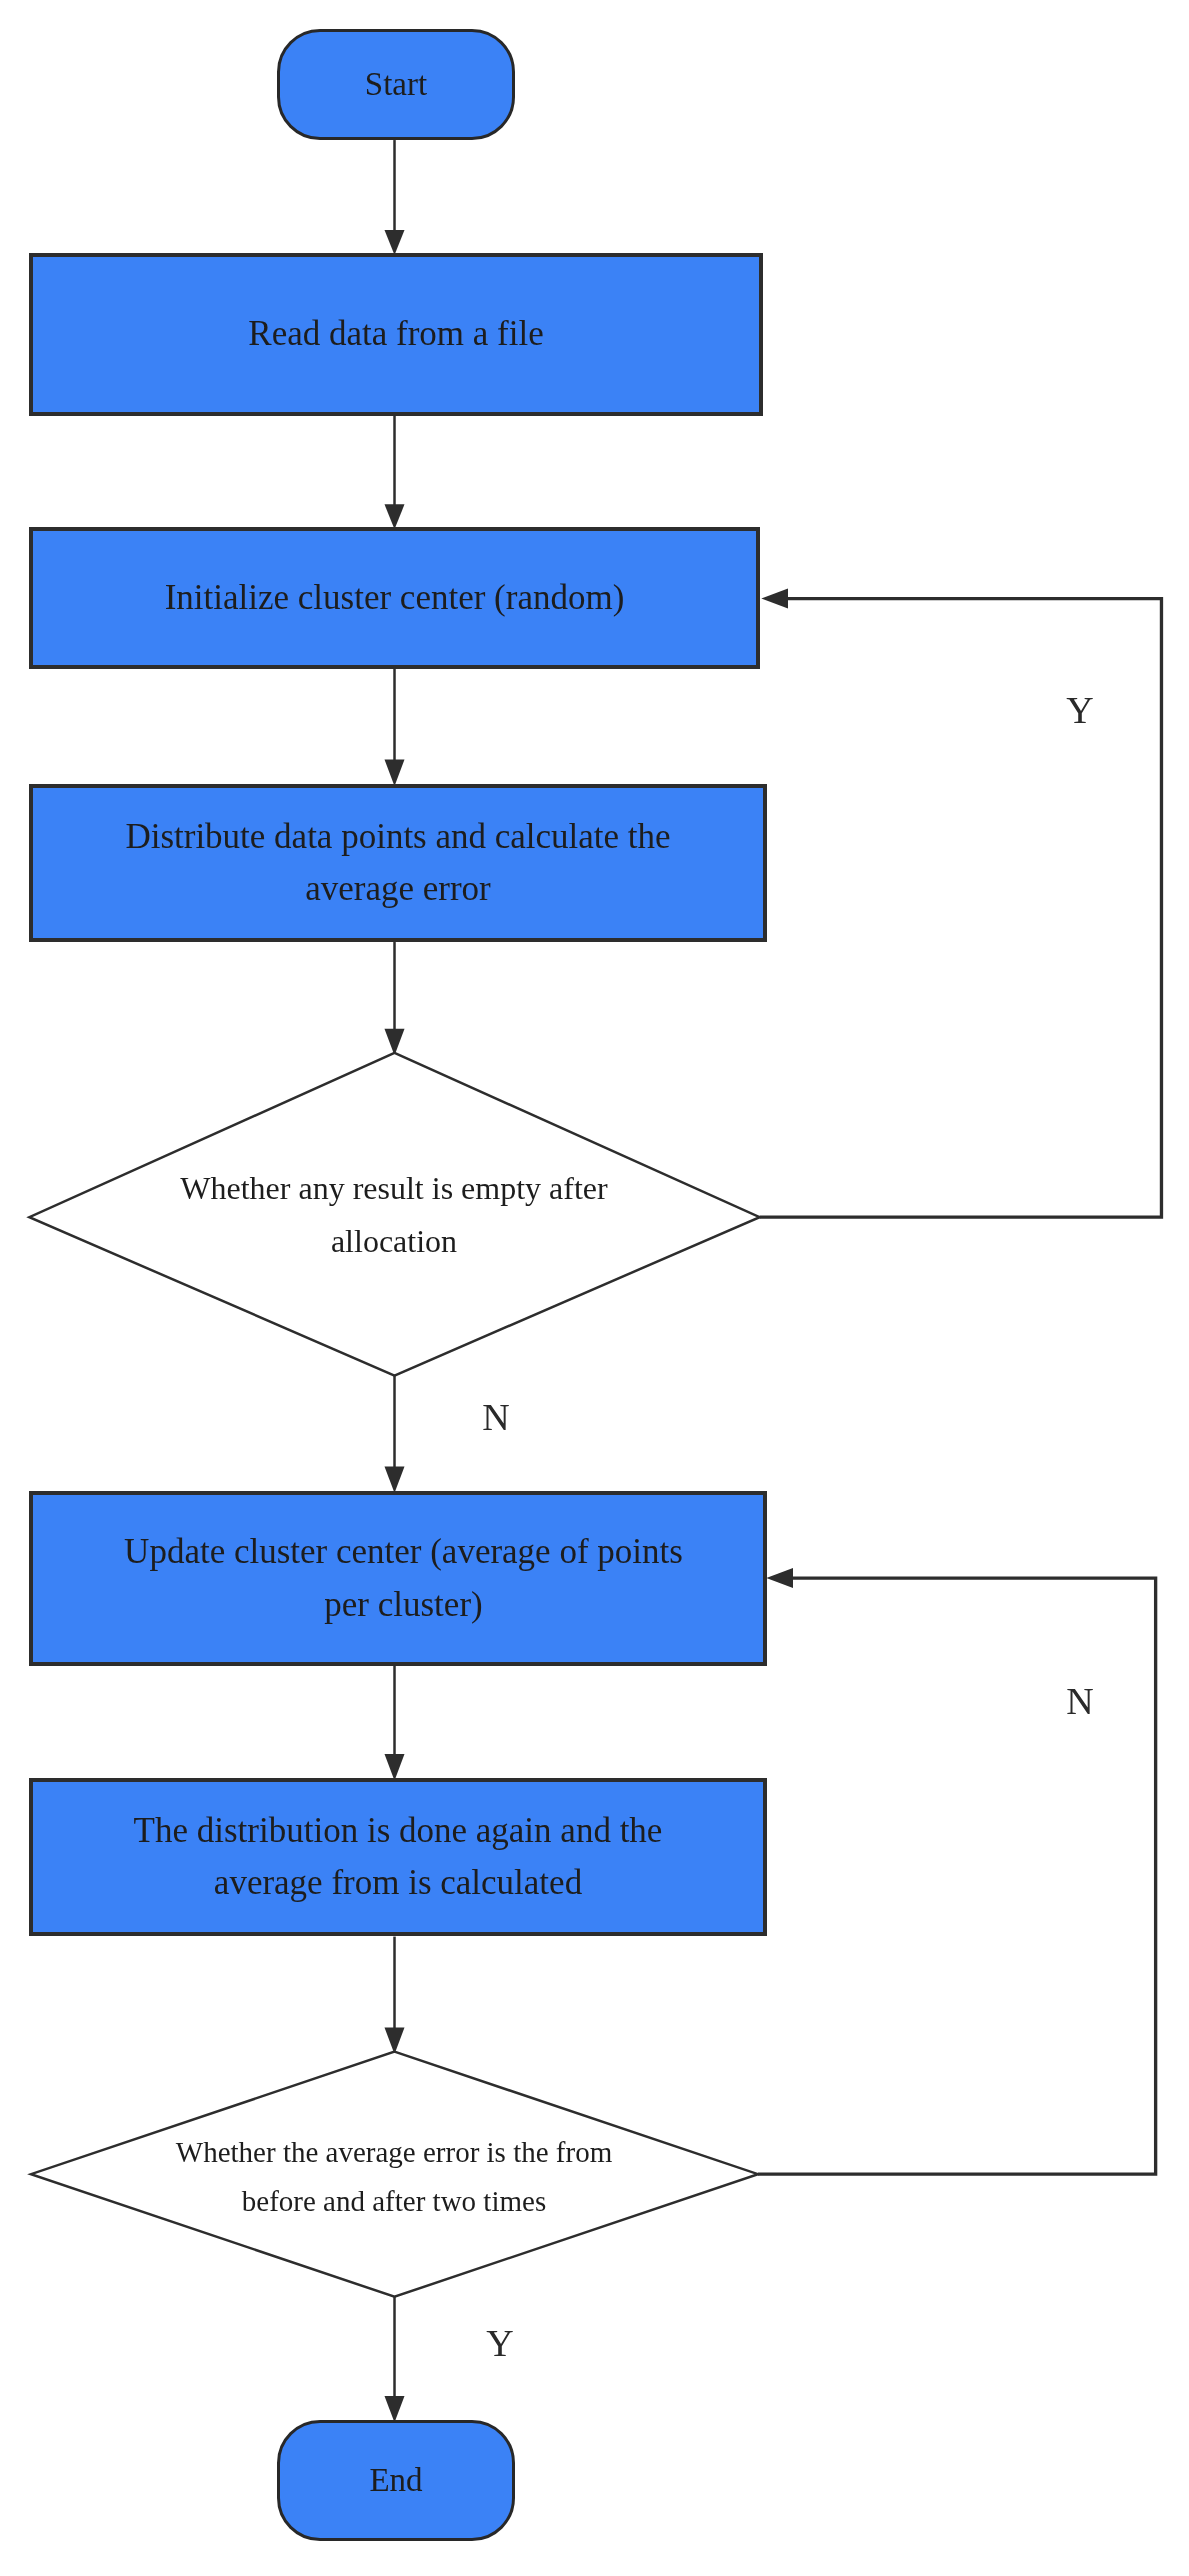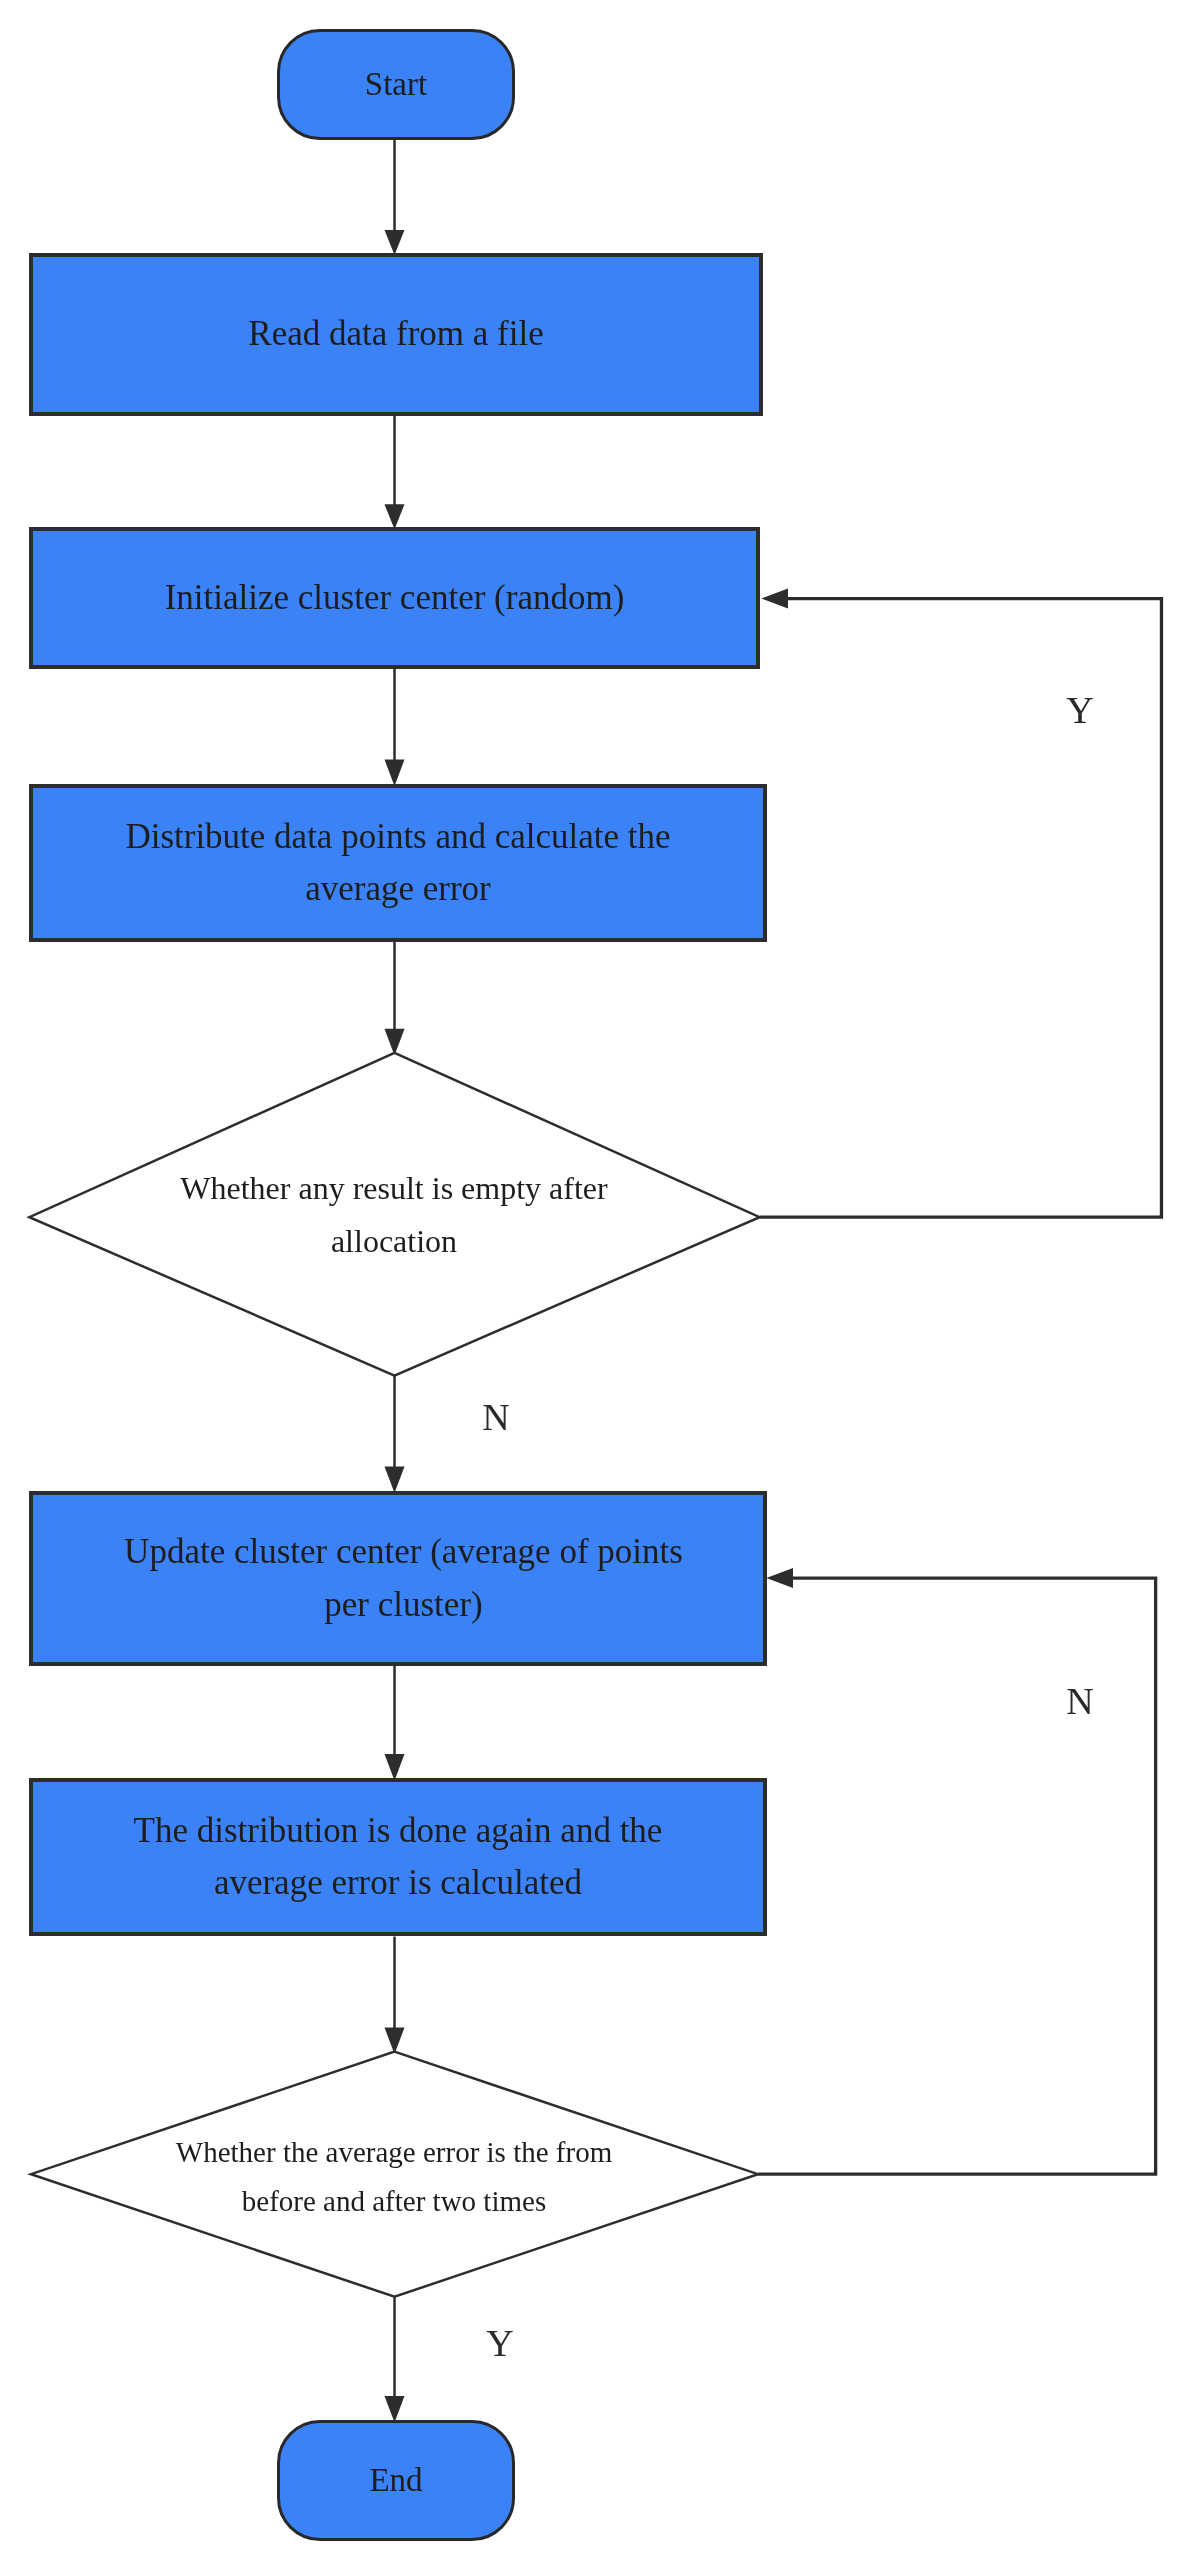--- a/index.html
+++ b/index.html
@@ -147,21 +147,21 @@
 
   <div class="decision-text" id="node-check-empty">
     <span>Whether any result is empty after allocation</span>
   </div>
 
   <div class="node process" id="node-update-center">
     <span>Update cluster center (average of points per cluster)</span>
   </div>
 
   <div class="node process" id="node-redistribute">
-    <span>The distribution is done again and the average error is calculated</span>
+    <span>The distribution is done again and the average from is calculated</span>
   </div>
 
   <div class="decision-text" id="node-check-error">
     <span>Whether the average error is the from before and after two times</span>
   </div>
 
   <div class="node terminator" id="node-end">
     <span>End</span>
   </div>
 

